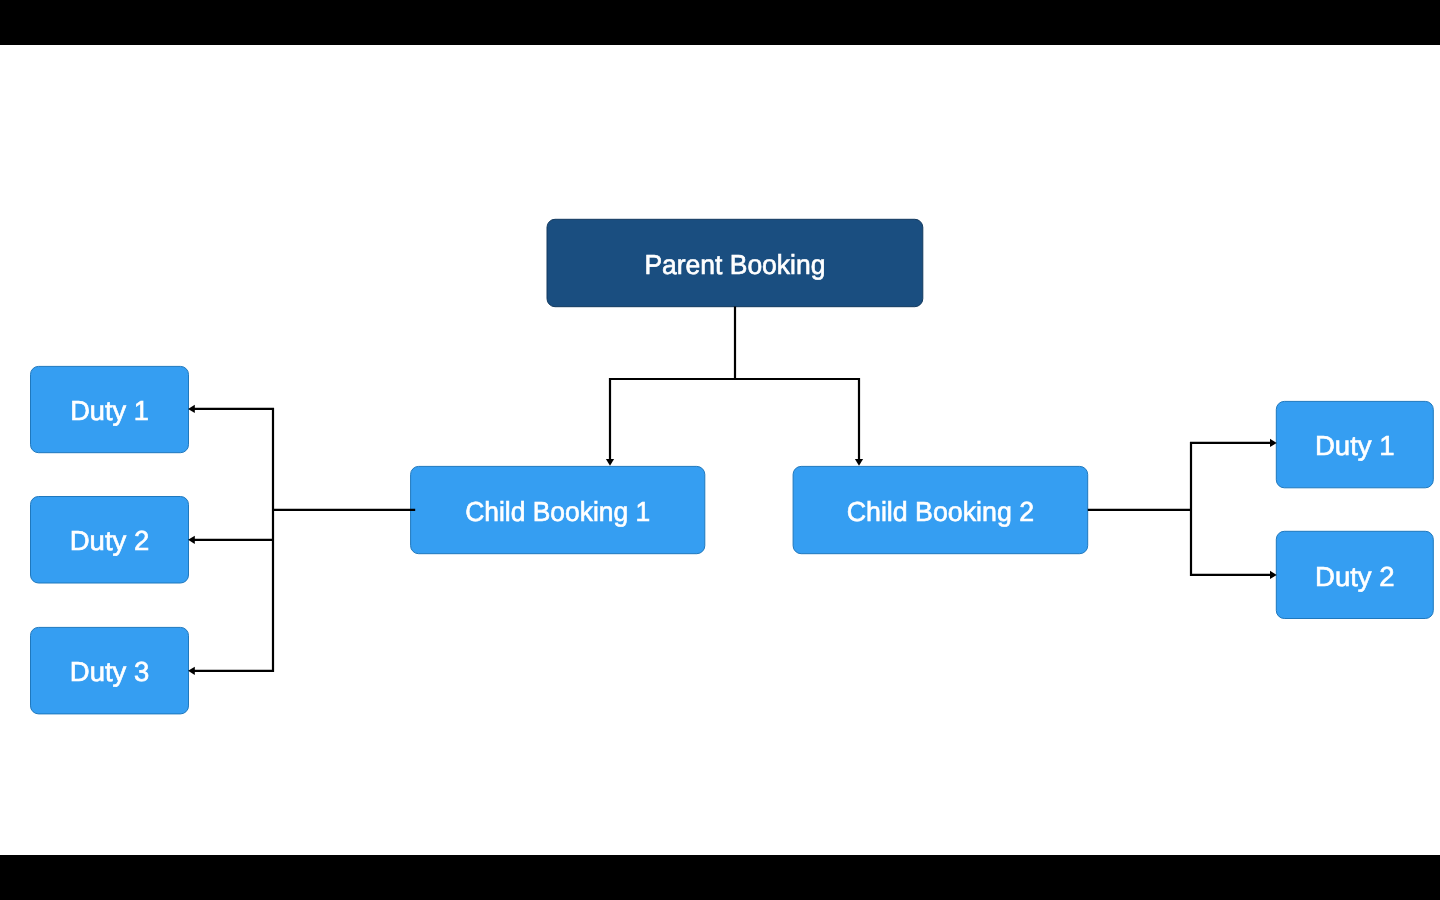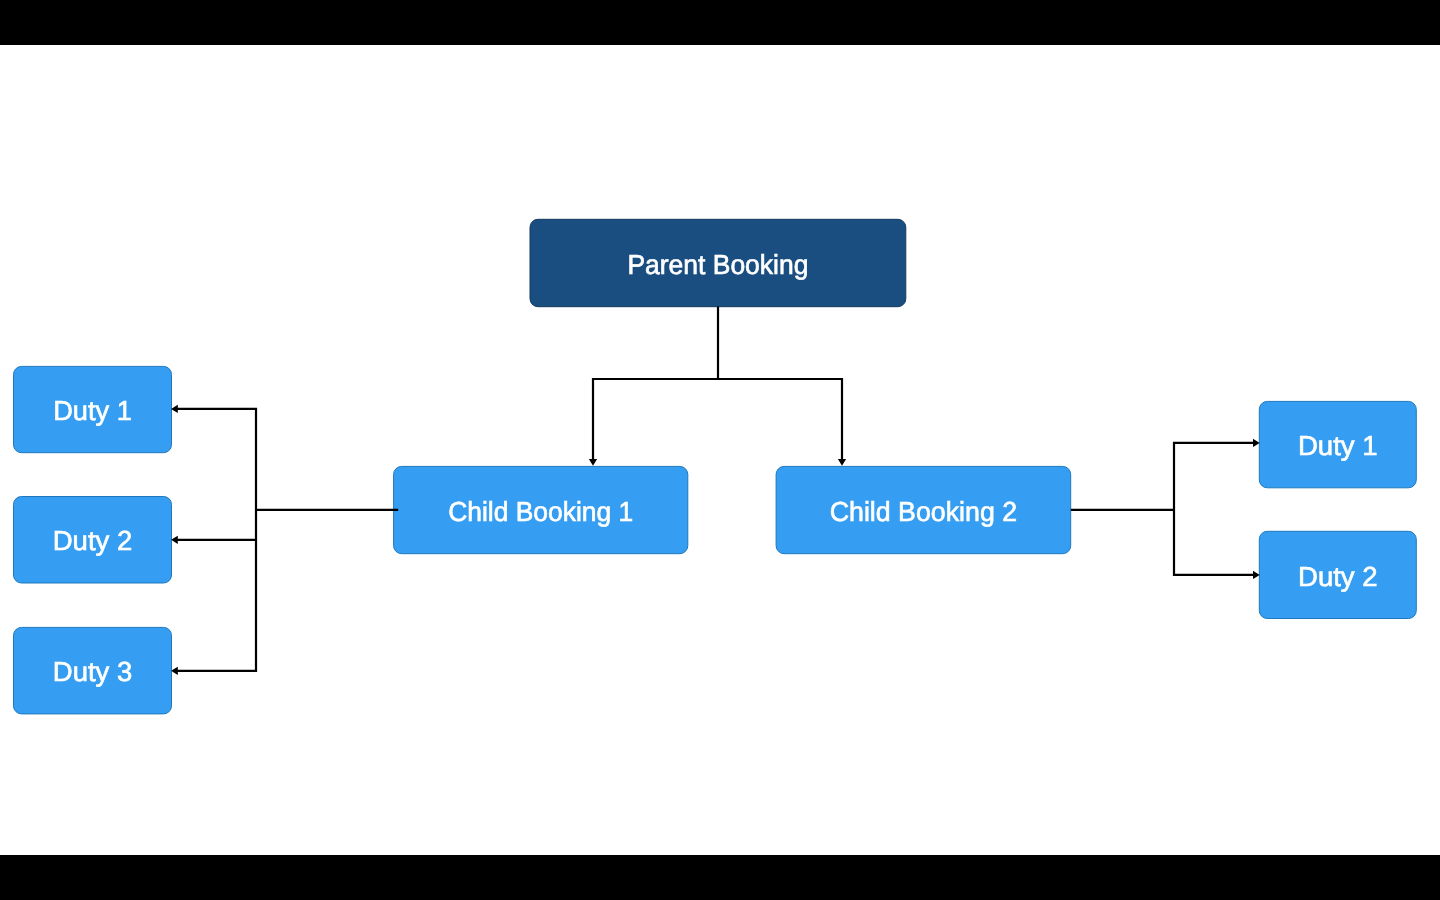--- a/index.html
+++ b/index.html
@@ -7,21 +7,21 @@
   body {
     width:1440px; height:900px;
     background:#ffffff;
     font-family:"Liberation Sans", sans-serif;
     overflow:hidden;
     position:relative;
   }
   .letterbox { position:absolute; left:0; width:1440px; height:45px; background:#000000; }
   .letterbox.top { top:0; }
   .letterbox.bottom { bottom:0; }
-  .canvas { position:absolute; left:0; top:0; width:1404px; height:900px; }
+  .canvas { position:absolute; left:17px; top:0; width:1404px; height:900px; }
   svg.diagram { position:absolute; left:0; top:0; }
   .node-label { font-family:"Liberation Sans", sans-serif; font-size:27.5px; text-anchor:middle; stroke-width:0.65px; paint-order:stroke fill; transform:translateZ(0); text-rendering:geometricPrecision; }
   .node-shape { stroke-width:1px; }
   .edge { stroke:#000000; stroke-width:2.2px; fill:none; stroke-linecap:square; }
   .arrowfill { fill:#000000; }
 </style>
 </head>
 <body style="background: rgb(255, 255, 255);">
 
 <div class="letterbox top" style="background: rgb(0, 0, 0);"></div>

